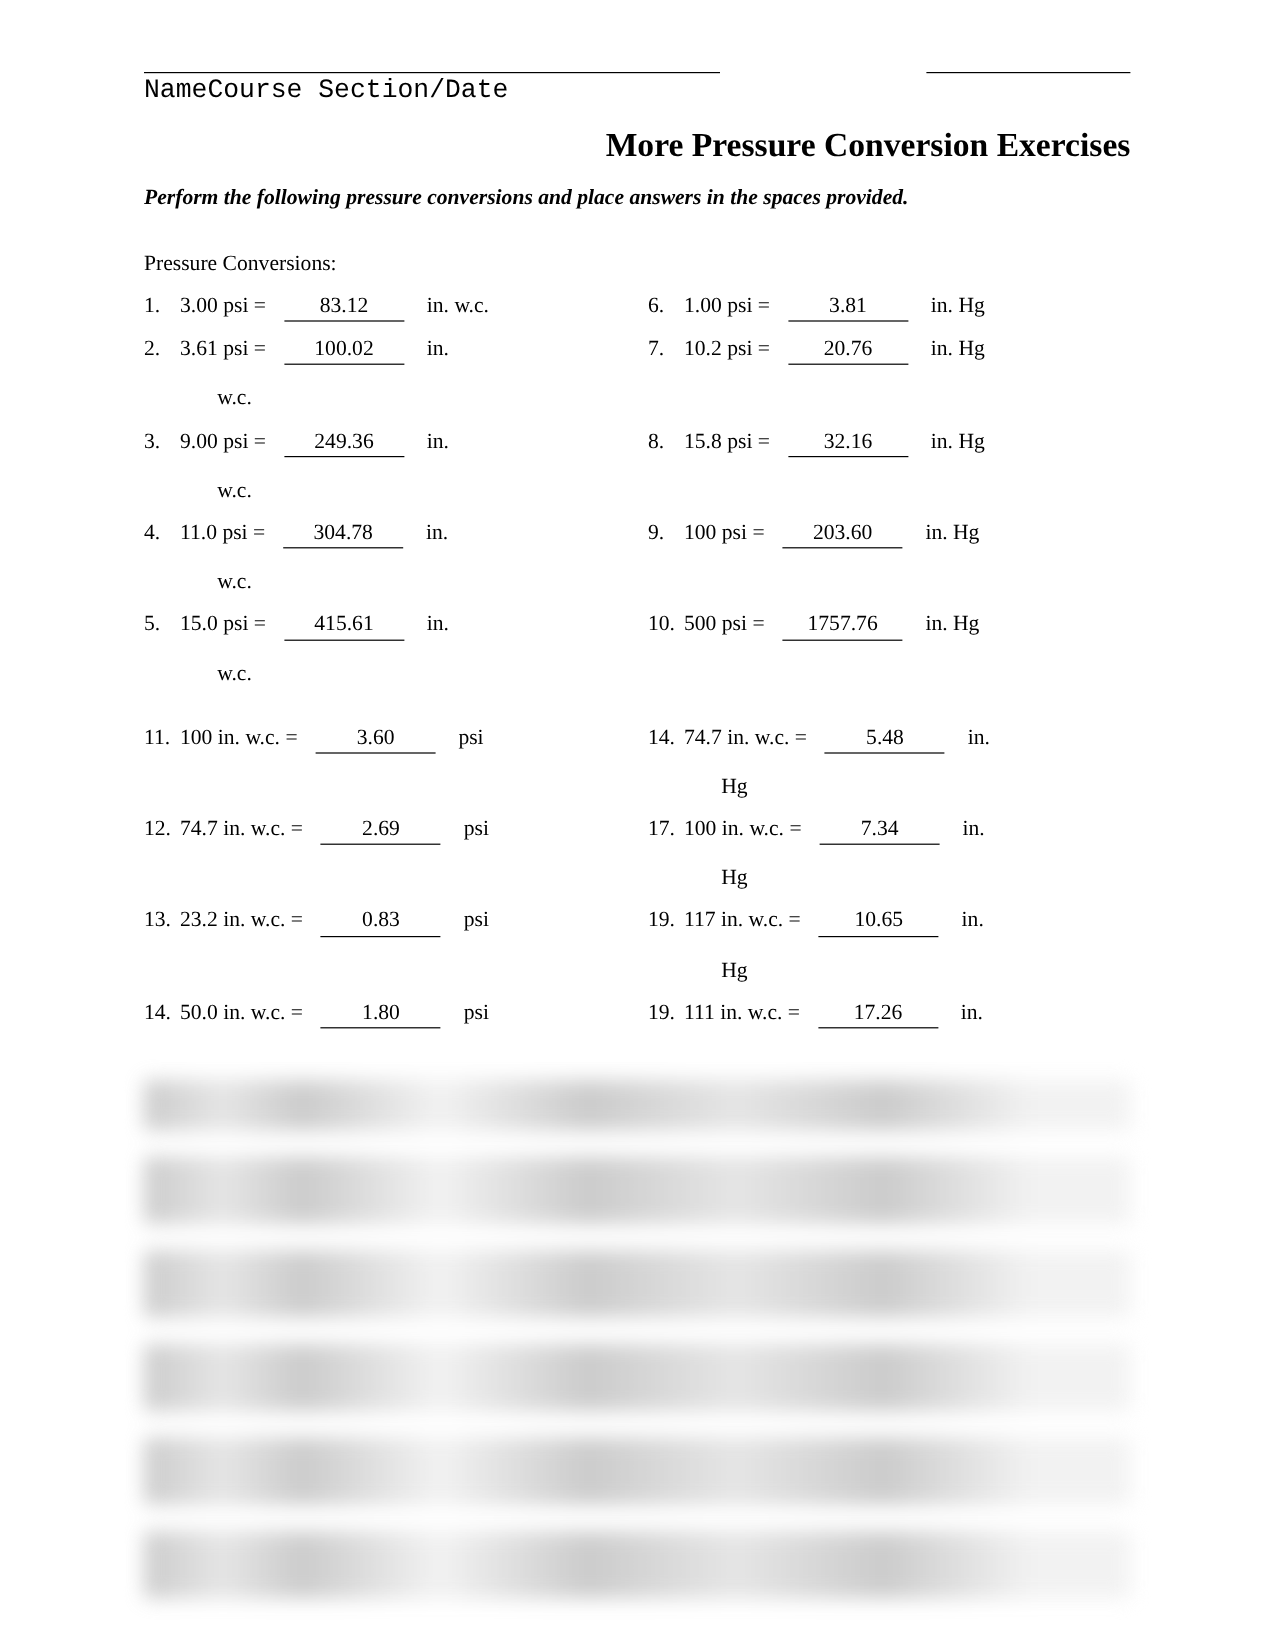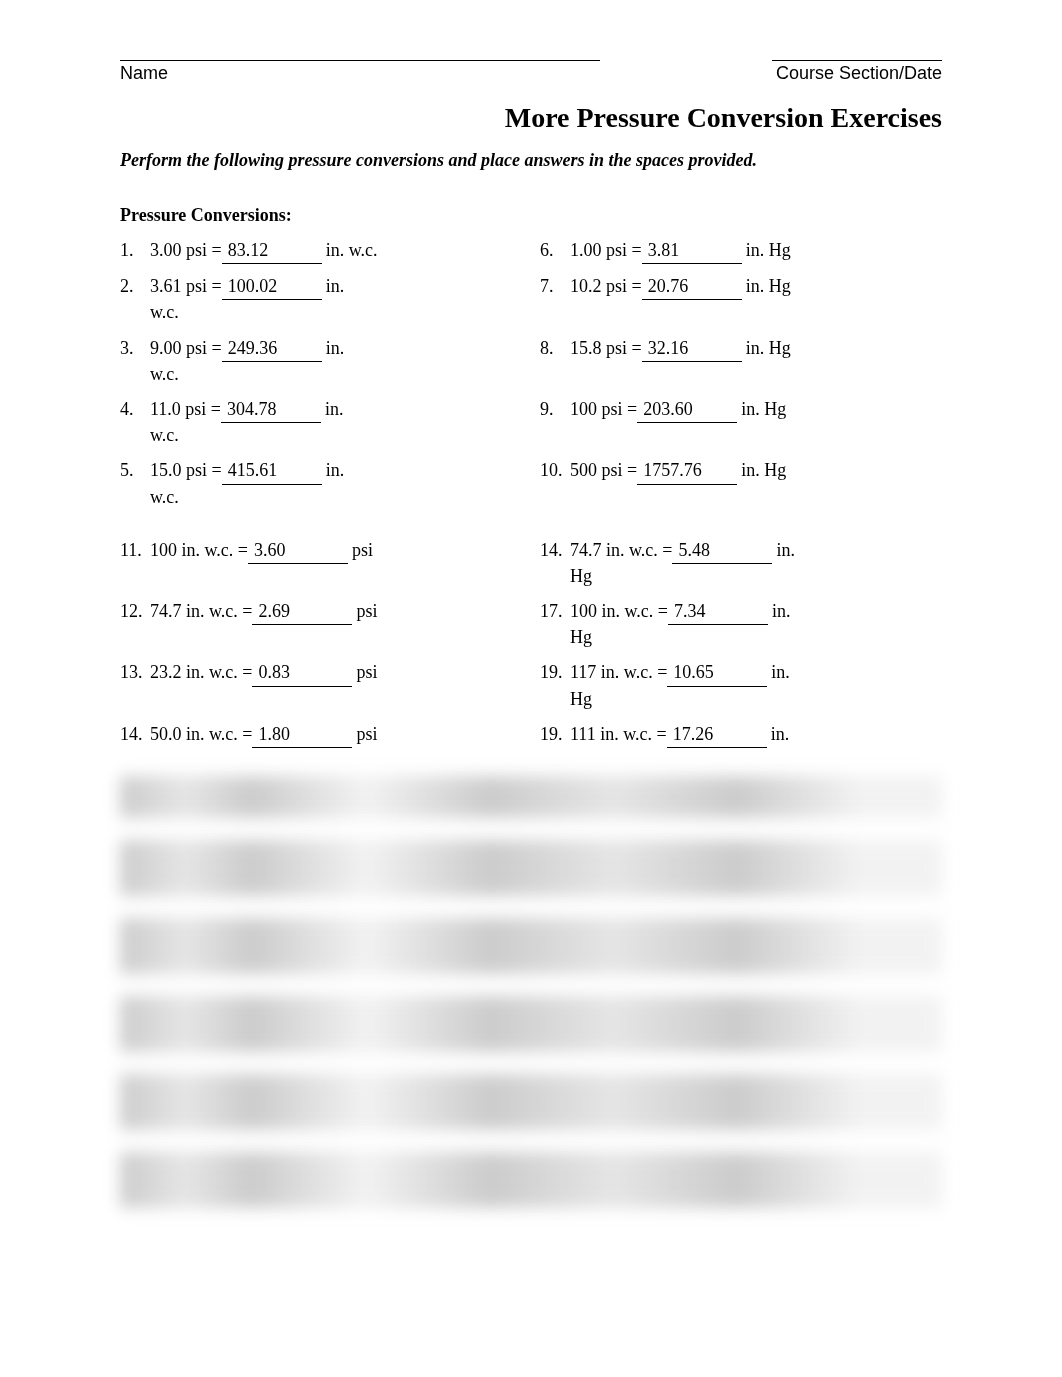--- a/index.html
+++ b/index.html
@@ -20,39 +20,38 @@
     .header-line-left {
       border-top: 1.5px solid #000;
       width: 480px;
     }
     .header-line-right {
       border-top: 1.5px solid #000;
       width: 170px;
     }
     .header-labels {
       display: flex;
-      justify-content: space-between;
-      font-family: Liberation Sans, sans-serif;
-      font-size: 18px;
+      font-family: Liberation Mono, monospace;
+      font-size: 22px;
       margin-bottom: 18px;
     }
     .title {
       text-align: right;
       font-size: 28px;
       font-weight: bold;
       margin-bottom: 16px;
     }
     .instructions {
       font-style: italic;
       font-weight: bold;
       font-size: 18px;
       margin-bottom: 34px;
     }
     .section-head {
-      font-weight: bold;
+      font-weight: normal;
       font-size: 18px;
       margin-bottom: 12px;
     }
     .grid {
       display: grid;
       grid-template-columns: 1fr 1fr;
       column-gap: 18px;
       row-gap: 10px;
       margin-bottom: 28px;
     }
@@ -65,36 +64,39 @@
     .num {
       width: 30px;
       flex-shrink: 0;
       text-align: left;
     }
     .body {
       flex: 1;
       display: flex;
       flex-wrap: wrap;
       align-items: baseline;
+      gap: 15px;
     }
     .ul {
       border-bottom: 1px solid #000;
       padding: 0 6px;
       display: inline-block;
       min-width: 60px;
+      text-align: center;
     }
     .ul-wide {
       min-width: 100px;
     }
     .unit-trail {
       margin-left: 4px;
     }
     .wrap-line {
       width: 100%;
       padding-left: 0;
+      margin-left: 31px;
     }
     .blur-section {
       filter: blur(8px);
       opacity: 0.75;
     }
     .blur-row {
       height: 56px;
       background: linear-gradient(90deg, #bbb 0%, #ddd 8%, #bbb 16%, #eee 30%, #bbb 45%, #ddd 60%, #bbb 75%, #eee 90%);
       margin-bottom: 22px;
       border-radius: 4px;

